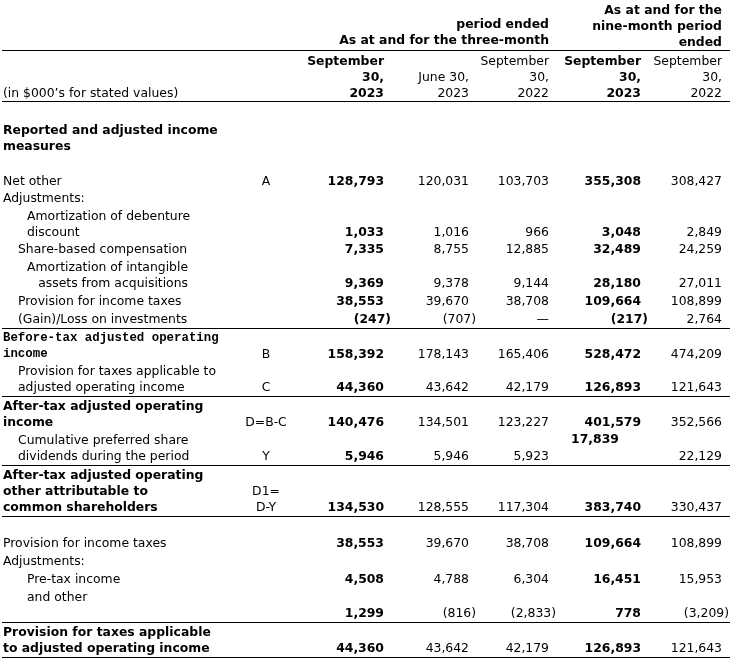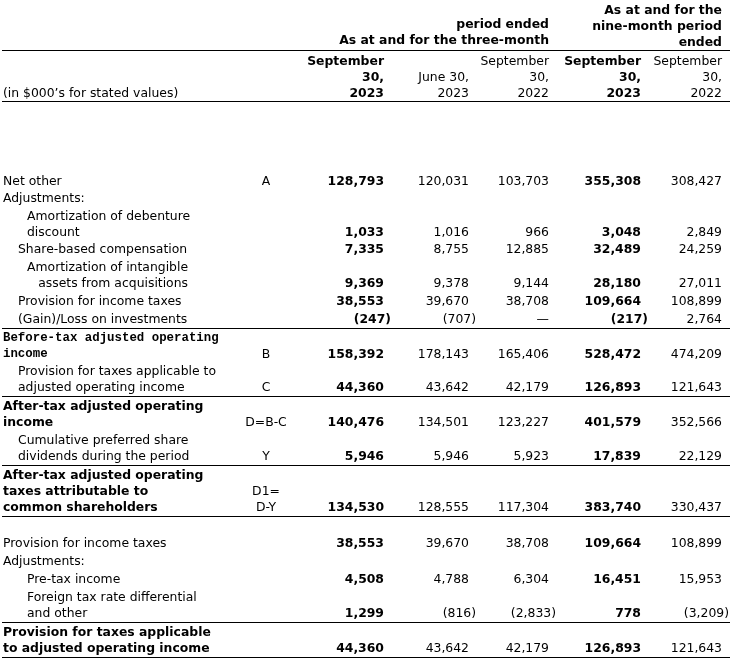--- a/index.html
+++ b/index.html
@@ -56,20 +56,24 @@
   </div>
   <div class="colhead" style="left:641px; width:81px; top:53px;">
     <div>September</div>
     <div>30,</div>
     <div>2022</div>
   </div>
 
   <div class="abs" style="left:3px; top:85px;">(in $000’s for stated values)</div>
   <div class="rule" style="left:2px; width:728px; top:101px;"></div>
 
+  <div class="abs b" style="left:3px; top:122px;">
+    <div>Reported and adjusted income</div>
+    <div>measures</div>
+  </div>
 
   <div id="rows">
       <div class="abs" style="left: 3px; top: 173px;">
         <div>Net other</div>
       </div>
       <div class="abs c" style="left: 228px; width: 76px; top: 173px;">
         <div>A</div>
       </div>
       <div class="abs r b" style="left: 290px; width: 94px; top: 173px;">128,793</div>
       <div class="abs r" style="left: 384px; width: 85px; top: 173px;">120,031</div>
@@ -162,26 +166,26 @@
       <div class="abs" style="left: 18px; top: 432px;">
         <div>Cumulative preferred share</div>
         <div>dividends during the period</div>
       </div>
       <div class="abs c" style="left: 228px; width: 76px; top: 448px;">
         <div>Y</div>
       </div>
       <div class="abs r b" style="left: 290px; width: 94px; top: 448px;">5,946</div>
       <div class="abs r" style="left: 384px; width: 85px; top: 448px;">5,946</div>
       <div class="abs r" style="left: 469px; width: 80px; top: 448px;">5,923</div>
-      <div class="abs r b" style="left: 549px; width: 92px; top: 448px;">17,839</div>
+      <div class="abs r b" style="left: 549px; width: 92px; top: 431px; text-align: center;">17,839</div>
       <div class="abs r" style="left: 641px; width: 81px; top: 448px;">22,129</div>
       <div class="rule" style="left: 2px; width: 728px; top: 465px;"></div>
       <div class="abs b" style="left: 3px; top: 467px;">
         <div>After-tax adjusted operating</div>
-        <div>taxes attributable to</div>
+        <div>other attributable to</div>
         <div>common shareholders</div>
       </div>
       <div class="abs c" style="left: 228px; width: 76px; top: 483px;">
         <div>D1=</div>
         <div>D-Y</div>
       </div>
       <div class="abs r b" style="left: 290px; width: 94px; top: 499px; text-align: right;">134,530</div>
       <div class="abs r" style="left: 384px; width: 85px; top: 499px;">128,555</div>
       <div class="abs r" style="left: 469px; width: 80px; top: 499px;">117,304</div>
       <div class="abs r b" style="left: 549px; width: 92px; top: 499px;">383,740</div>
@@ -200,21 +204,20 @@
       </div>
       <div class="abs" style="left: 27px; top: 571px;">
         <div>Pre-tax income</div>
       </div>
       <div class="abs r b" style="left: 290px; width: 94px; top: 571px;">4,508</div>
       <div class="abs r" style="left: 384px; width: 85px; top: 571px;">4,788</div>
       <div class="abs r" style="left: 469px; width: 80px; top: 571px;">6,304</div>
       <div class="abs r b" style="left: 549px; width: 92px; top: 571px;">16,451</div>
       <div class="abs r" style="left: 641px; width: 81px; top: 571px;">15,953</div>
       <div class="abs" style="left: 27px; top: 589px;">
-        <div>Foreign tax rate differential</div>
         <div>and other</div>
       </div>
       <div class="abs r b" style="left: 290px; width: 94px; top: 605px;">1,299</div>
       <div class="abs r" style="left: 384px; width: 92px; top: 605px;">(816)</div>
       <div class="abs r" style="left: 469px; width: 87px; top: 605px;">(2,833)</div>
       <div class="abs r b" style="left: 549px; width: 92px; top: 605px;">778</div>
       <div class="abs r" style="left: 641px; width: 88px; top: 605px;">(3,209)</div>
       <div class="rule" style="left: 2px; width: 728px; top: 622px;"></div>
       <div class="abs b" style="left: 3px; top: 624px;">
         <div>Provision for taxes applicable</div>

